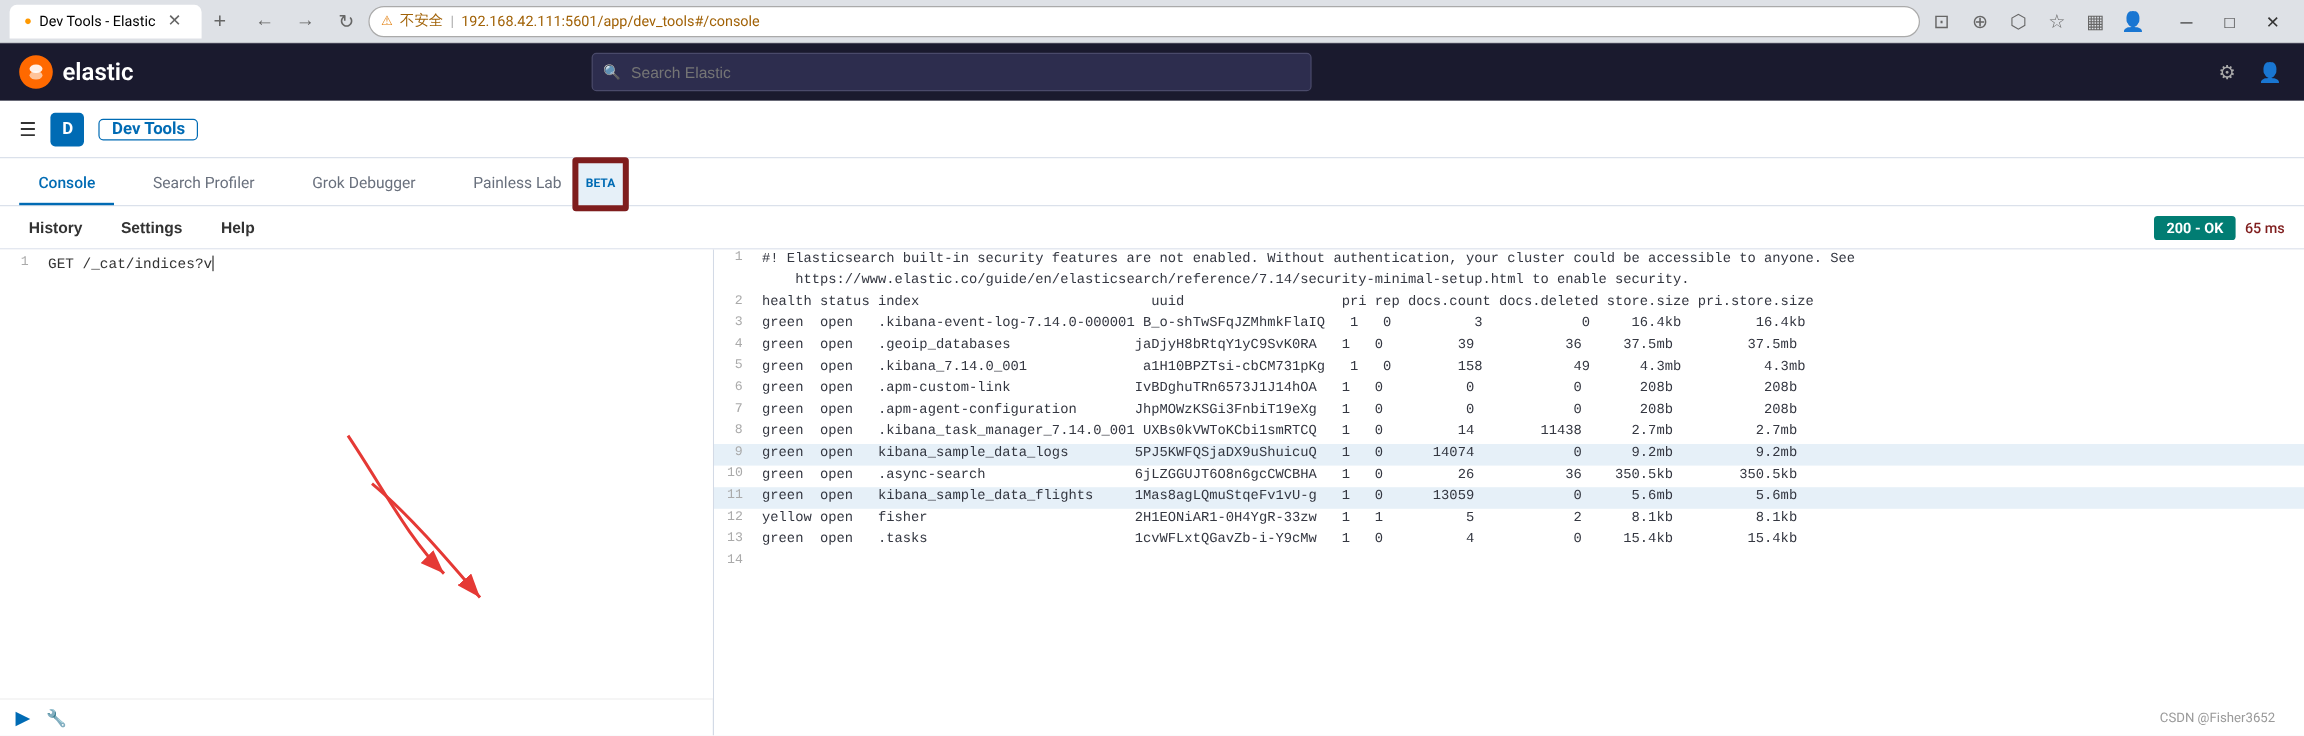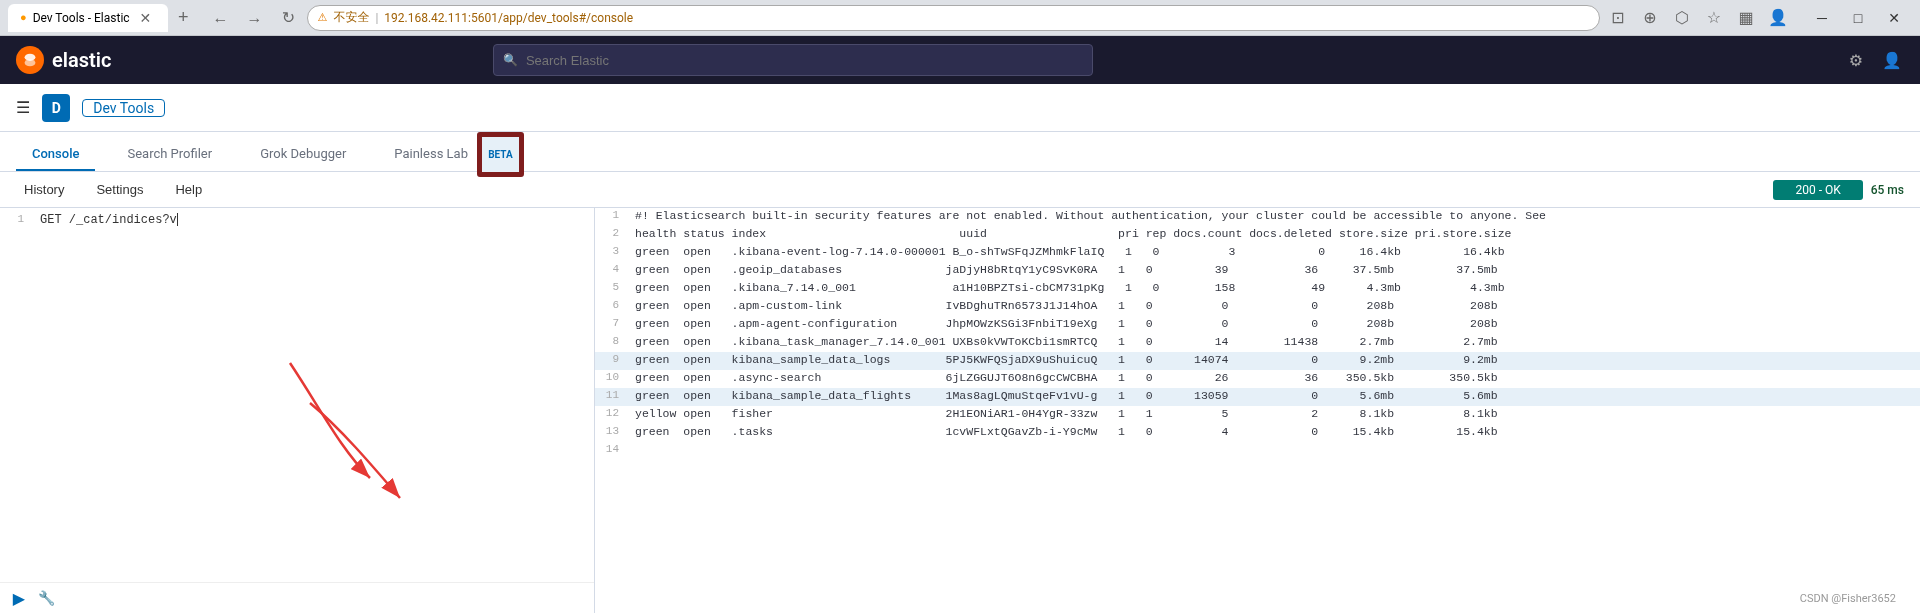--- a/index.html
+++ b/index.html
@@ -27,34 +27,34 @@
     .elastic-search-input { width: 100%; height: 32px; background: #2d2d4e; border: 1px solid #4a4a6a; border-radius: 4px; color: #ccc; padding: 0 12px 0 32px; font-size: 13px; outline: none; }
     .elastic-search-wrapper { position: relative; }
     .elastic-search-icon { position: absolute; left: 10px; top: 50%; transform: translateY(-50%); color: #888; font-size: 12px; }
     .elastic-bar-right { display: flex; align-items: center; gap: 12px; margin-left: auto; color: #888; }
     .elastic-bar-icon { width: 24px; height: 24px; display: flex; align-items: center; justify-content: center; cursor: pointer; color: #aaa; font-size: 16px; }
 
     
     .kibana-header { background: #fff; height: 48px; display: flex; align-items: center; padding: 0 16px; border-bottom: 1px solid #d3dae6; gap: 12px; }
     .menu-icon { cursor: pointer; font-size: 16px; color: #333; }
     .app-icon { width: 28px; height: 28px; background: #006bb4; border-radius: 4px; display: flex; align-items: center; justify-content: center; color: white; font-weight: 700; font-size: 14px; cursor: pointer; }
-    .app-title { font-size: 14px; color: #006bb4; font-weight: 400; cursor: pointer; border: 1px solid #006bb4; padding: 0 10px; border-radius: 4px; }
+    .app-title { font-size: 14px; color: #006bb4; font-weight: 700; cursor: pointer; border: 1px solid #006bb4; padding: 0 10px; border-radius: 4px; }
 
     
     .tabs-bar { background: #fff; height: 40px; display: flex; align-items: flex-end; padding: 0 16px; border-bottom: 1px solid #d3dae6; gap: 16px; }
     .tab { padding: 8px 16px; font-size: 13px; cursor: pointer; color: #69707d; border-bottom: 2px solid transparent; white-space: nowrap; }
     .tab.active { color: #006bb4; border-bottom-color: #006bb4; font-weight: 500; }
     .tab-beta { background: #e6f0f8; color: #006bb4; font-size: 10px; font-weight: 700; padding: 12px 6px; border-radius: 3px; border: 5px solid #7f1d1d; vertical-align: middle; margin-left: 6px; }
 
     
     .toolbar { background: #fff; height: 36px; display: flex; align-items: center; padding: 0 16px; border-bottom: 1px solid #d3dae6; gap: 16px; }
-    .toolbar-btn { font-size: 13px; color: #333; cursor: pointer; background: none; border: none; padding: 4px 8px; }
+    .toolbar-btn { font-size: 13px; color: #333; cursor: pointer; background: none; border: none; padding: 4px 8px; font-weight: bold; }
     .toolbar-right { margin-left: auto; display: flex; align-items: center; gap: 8px; }
-    .status-badge { background: #017d73; color: white; padding: 3px 22px; border-radius: 3px; font-size: 12px; font-weight: 400; }
-    .time-badge { color: #14532d; font-size: 12px; font-weight: 500; }
+    .status-badge { background: #017d73; color: white; padding: 3px 10px; border-radius: 3px; font-size: 12px; font-weight: 700; }
+    .time-badge { color: #7f1d1d; font-size: 12px; font-weight: 500; }
 
     
     .main-content { display: flex; height: calc(613px - 36px - 48px - 48px - 40px - 36px); background: #fff; }
     
     
     .editor-panel { width: 595px; min-width: 595px; border-right: 1px solid #d3dae6; display: flex; flex-direction: column; }
     .editor-content { flex: 1; font-family: 'Courier New', monospace; font-size: 12px; padding: 4px 0; background: #fff; overflow: auto; }
     .editor-line { display: flex; align-items: flex-start; padding: 1px 0; min-height: 20px; }
     .line-number { width: 32px; min-width: 32px; text-align: right; padding-right: 8px; color: #aaa; font-size: 11px; user-select: none; }
     .line-content { flex: 1; padding: 0 8px; color: #333; white-space: pre; }
@@ -185,20 +185,24 @@
     </div>
   </div>
 
   <div class="results-panel">
     <div class="results-content" id="results-container">
     <div class="result-line">
           <span class="result-number">1</span>
           <span class="result-text">#! Elasticsearch built-in security features are not enabled. Without authentication, your cluster could be accessible to anyone. See</span>
         </div>
         <div class="result-line">
+          <span class="result-number"></span>
+          <span class="result-text">    https://www.elastic.co/guide/en/elasticsearch/reference/7.14/security-minimal-setup.html to enable security.</span>
+        </div>
+        <div class="result-line">
           <span class="result-number">2</span>
           <span class="result-text">health status index                            uuid                   pri rep docs.count docs.deleted store.size pri.store.size</span>
         </div>
         <div class="result-line">
           <span class="result-number">3</span>
           <span class="result-text">green  open   .kibana-event-log-7.14.0-000001 B_o-shTwSFqJZMhmkFlaIQ   1   0          3            0     16.4kb         16.4kb</span>
         </div>
         <div class="result-line">
           <span class="result-number">4</span>
           <span class="result-text">green  open   .geoip_databases               jaDjyH8bRtqY1yC9SvK0RA   1   0         39           36     37.5mb         37.5mb</span>

